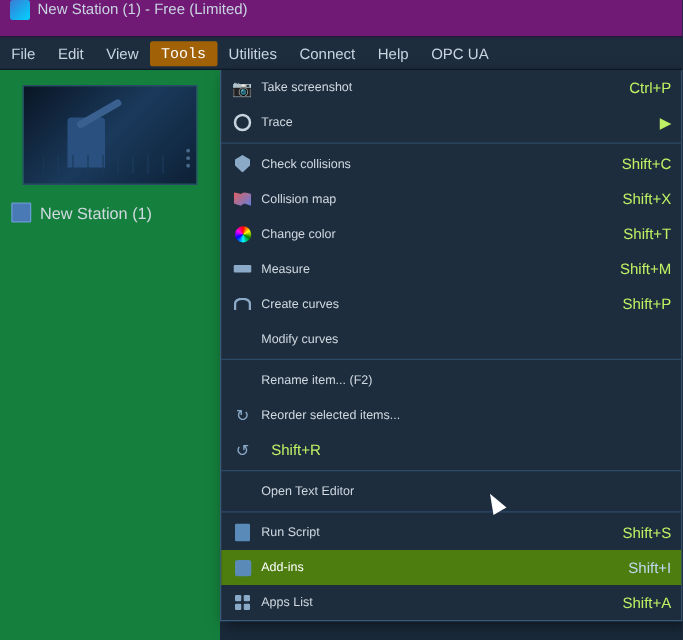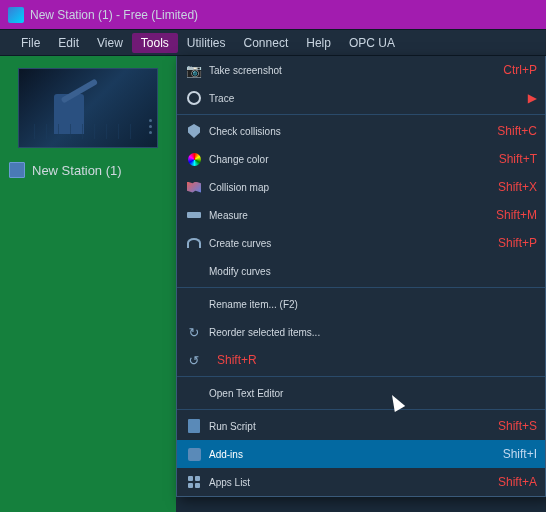--- a/index.html
+++ b/index.html
@@ -9,24 +9,23 @@
       background: #1a2a3a;
       font-family: 'Segoe UI', Tahoma, Geneva, Verdana, sans-serif;
       font-size: 13px;
       color: #d0d8e0;
       overflow: hidden;
       position: relative;
     }
 
     
     #title-bar {
-      background: #a21caf;
+      background: #701a75;
       height: 30px;
       display: flex;
-      align-items: center;
       padding: 0 8px;
       border-bottom: 1px solid #0d1a26;
     }
     #title-bar .icon {
       width: 16px;
       height: 16px;
       margin-right: 6px;
       background: linear-gradient(135deg, #3a7bd5, #00d2ff);
       border-radius: 2px;
       flex-shrink: 0;
@@ -35,33 +34,34 @@
       font-size: 12px;
       color: #c8d4e0;
     }
 
     
     #menu-bar {
       background: #1e2d3d;
       height: 26px;
       display: flex;
       align-items: center;
-      padding: 0 12px;
+      padding: 0 0;
       border-bottom: 1px solid #0d1a26;
     }
     .menu-item {
       padding: 3px 9px;
       cursor: default;
       font-size: 12px;
       color: #c8d4e0;
       border-radius: 2px;
     }
     .menu-item.active {
-      background: #701a75;
+      background: #a16207;
       color: #ffffff;
+      font-family: Liberation Mono, monospace;
     }
 
     
     #main-area {
       display: flex;
       height: calc(512px - 56px);
     }
 
     
     #sidebar {
@@ -187,39 +187,39 @@
 
     .dropdown-item {
       display: flex;
       align-items: center;
       padding: 4px 8px 4px 6px;
       cursor: default;
       min-height: 22px;
       position: relative;
     }
     .dropdown-item.highlighted {
-      background: #0369a1;
+      background: #4d7c0f;
       color: #ffffff;
     }
     .dropdown-item .item-icon {
       width: 22px;
       height: 20px;
       display: flex;
       align-items: center;
       justify-content: center;
       flex-shrink: 0;
       margin-right: 4px;
     }
     .dropdown-item .item-label {
       flex: 1;
       font-size: 10px;
     }
     .dropdown-item .item-shortcut {
       font-size: 12px;
-      color: #ef4444;
+      color: #bef264;
       margin-left: 8px;
     }
     .dropdown-item.highlighted .item-shortcut {
       color: #c0d8f0;
     }
 
     
     .icon-camera { color: #c8d4e0; font-size: 13px; }
     .icon-trace {
       width: 14px;
@@ -375,32 +375,32 @@
       <div class="dropdown-item">
         <div class="item-icon">
           <div class="icon-shield"></div>
         </div>
         <span class="item-label">Check collisions</span>
         <span class="item-shortcut">Shift+C</span>
       </div>
 
       <div class="dropdown-item">
         <div class="item-icon">
+          <div class="icon-map"></div>
+        </div>
+        <span class="item-label">Collision map</span>
+        <span class="item-shortcut">Shift+X</span>
+      </div>
+
+      <div class="dropdown-item">
+        <div class="item-icon">
           <div class="icon-color"></div>
         </div>
         <span class="item-label">Change color</span>
         <span class="item-shortcut">Shift+T</span>
-      </div>
-
-      <div class="dropdown-item">
-        <div class="item-icon">
-          <div class="icon-map"></div>
-        </div>
-        <span class="item-label">Collision map</span>
-        <span class="item-shortcut">Shift+X</span>
       </div>
 
       <div class="dropdown-item">
         <div class="item-icon">
           <div class="icon-ruler"></div>
         </div>
         <span class="item-label">Measure</span>
         <span class="item-shortcut">Shift+M</span>
       </div>
 

